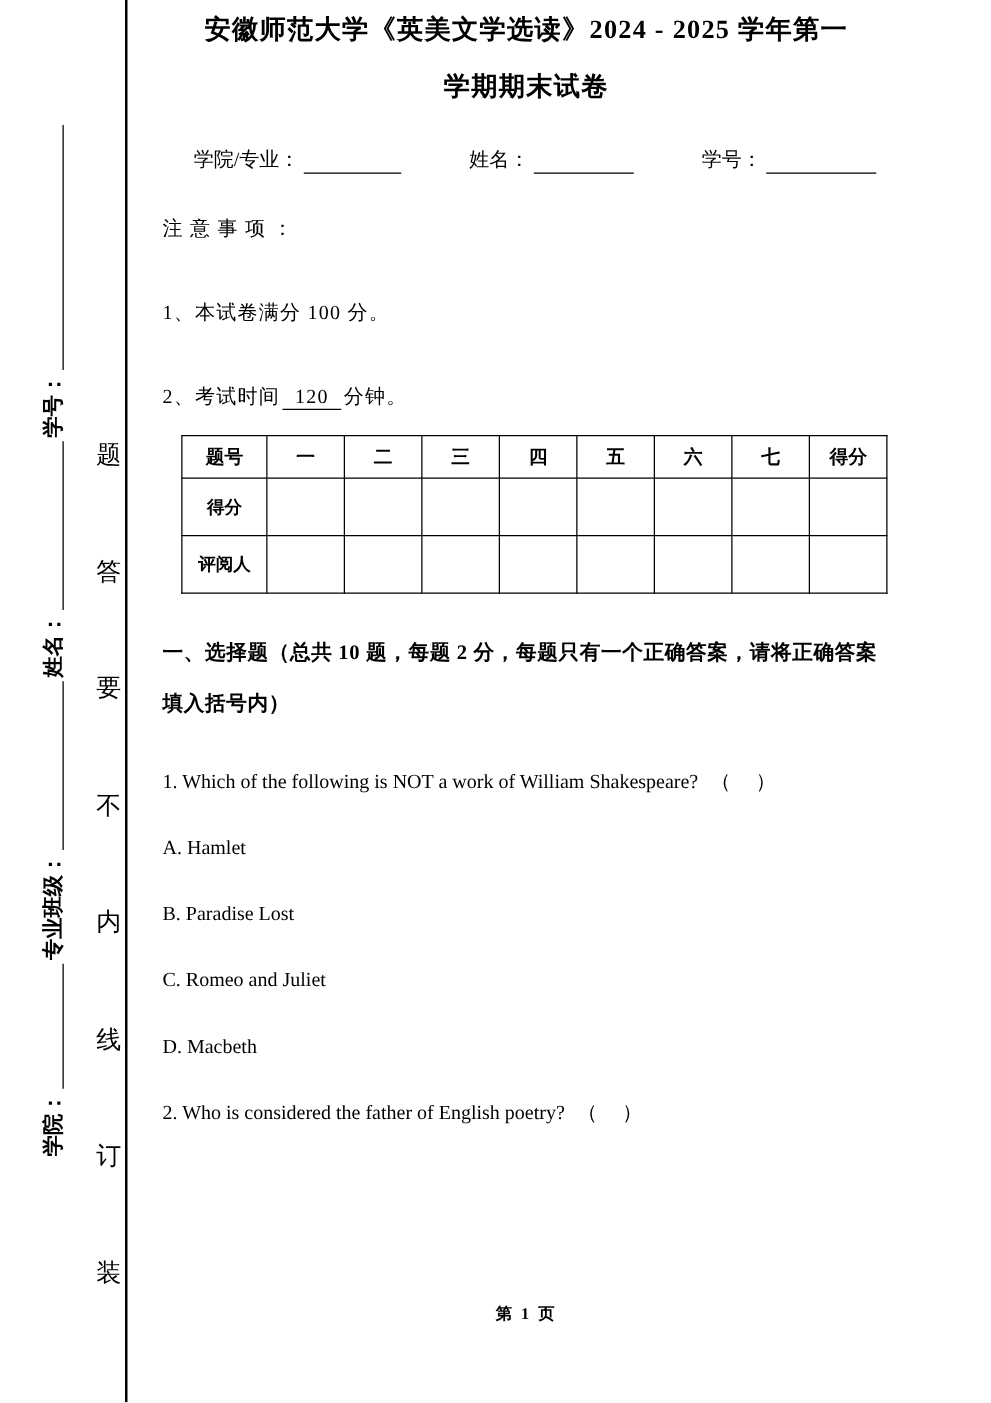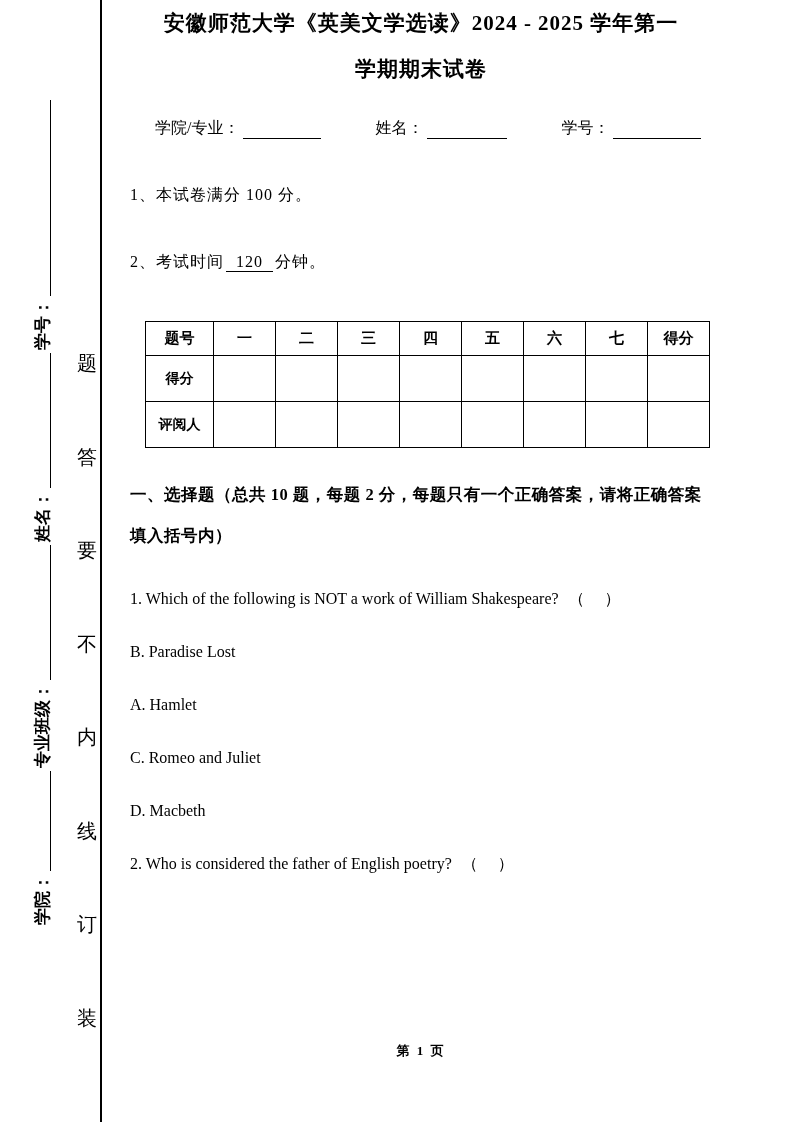--- a/index.html
+++ b/index.html
@@ -35,21 +35,21 @@
   .title { text-align:center; font-weight:bold; font-size:21px; line-height:2.2; letter-spacing:1px; }
 
   .form-row { margin-top:26px; text-align:center; font-size:16px; white-space:nowrap; }
   .f-group { margin:0 25px; font-weight:normal; }
   .f-blank { display:inline-block; height:17px; border-bottom:1.5px solid #000; vertical-align:bottom; margin-left:4px; }
 
   .notice-head { margin-top:34px; font-size:16px; letter-spacing:6px; }
   .notice-item { margin-top:46px; font-size:16px; letter-spacing:1px; }
   .u-blank { display:inline-block; border-bottom:1.5px solid #000; padding:0 10px; margin:0 2px;text-align:center; }
 
-  .score-table { margin-top:48px; margin-left:15px; border-collapse:collapse; table-layout:fixed; }
+  .score-table { margin-top:20px; margin-left:15px; border-collapse:collapse; table-layout:fixed; }
   .score-table td { border:1.8px solid #000; text-align:center; vertical-align:middle; font-size:15px; }
   .score-table .c0 { width:68px; }
   .score-table .c  { width:62px; }
   .score-table tr.hdr td { height:34px; font-weight:bold; }
   .score-table tr.row td { height:46px; }
   .score-table tr.row td.lbl { font-weight:bold; font-size:14px; }
 
   .section-heading { margin-top:27px; font-size:16.5px; font-weight:bold; line-height:2.45; letter-spacing:0.5px; }
 
   .q-line { margin-top:33px; font-size:16px; line-height:1.25; }
@@ -92,20 +92,21 @@
       <div>安徽师范大学《英美文学选读》2024 - 2025 学年第一</div>
       <div>学期期末试卷</div>
     </div>
 
     <div class="form-row">
       <span class="f-group"><span>学院/专业：</span><span class="f-blank" style="width:78px"></span></span>
       <span class="f-group"><span>姓名：</span><span class="f-blank" style="width:80px"></span></span>
       <span class="f-group"><span>学号：</span><span class="f-blank" style="width:88px"></span></span>
     </div>
 
+    <div class="notice-head">注意事项：</div>
 
     <div class="notice-item">1、本试卷满分 100 分。</div>
 
     <div class="notice-item">
       <span>2、考试时间</span><span class="u-blank">120</span><span>分钟。</span>
     </div>
 
     <table class="score-table">
       <tbody>
           <tr class="hdr">
@@ -142,22 +143,22 @@
         <td class="c"></td>
       </tr>
     </tbody>
       </table>
 
     <div class="section-heading">一、选择题（总共 10 题，每题 2 分，每题只有一个正确答案，请将正确答案填入括号内）</div>
 
     <div class="q-line">
       <span>1. Which of the following is NOT a work of William Shakespeare?</span><span class="bracket">（　）</span>
     </div>
+    <div class="q-line">A. Hamlet</div>
     <div class="q-line">B. Paradise Lost</div>
-    <div class="q-line">A. Hamlet</div>
     <div class="q-line">C. Romeo and Juliet</div>
     <div class="q-line">D. Macbeth</div>
 
     <div class="q-line">
       <span>2. Who is considered the father of English poetry?</span><span class="bracket">（　）</span>
     </div>
 
   </div>
 
   <div class="footer">第 1 页</div>

